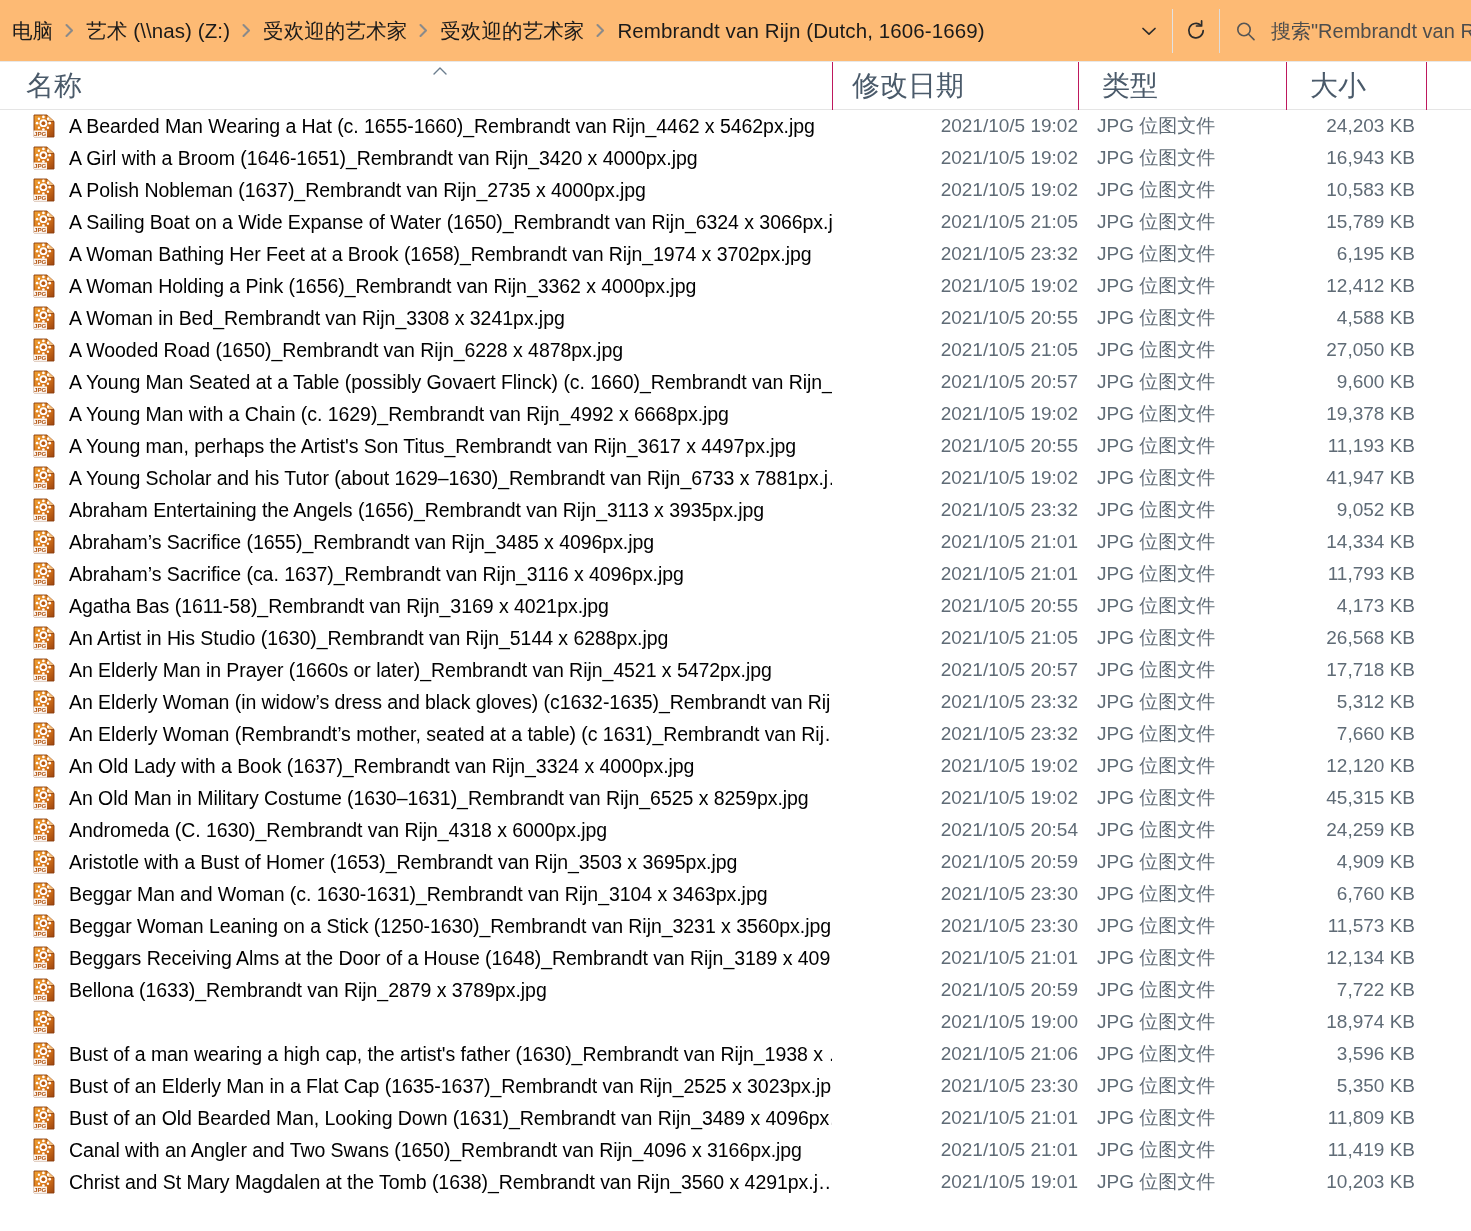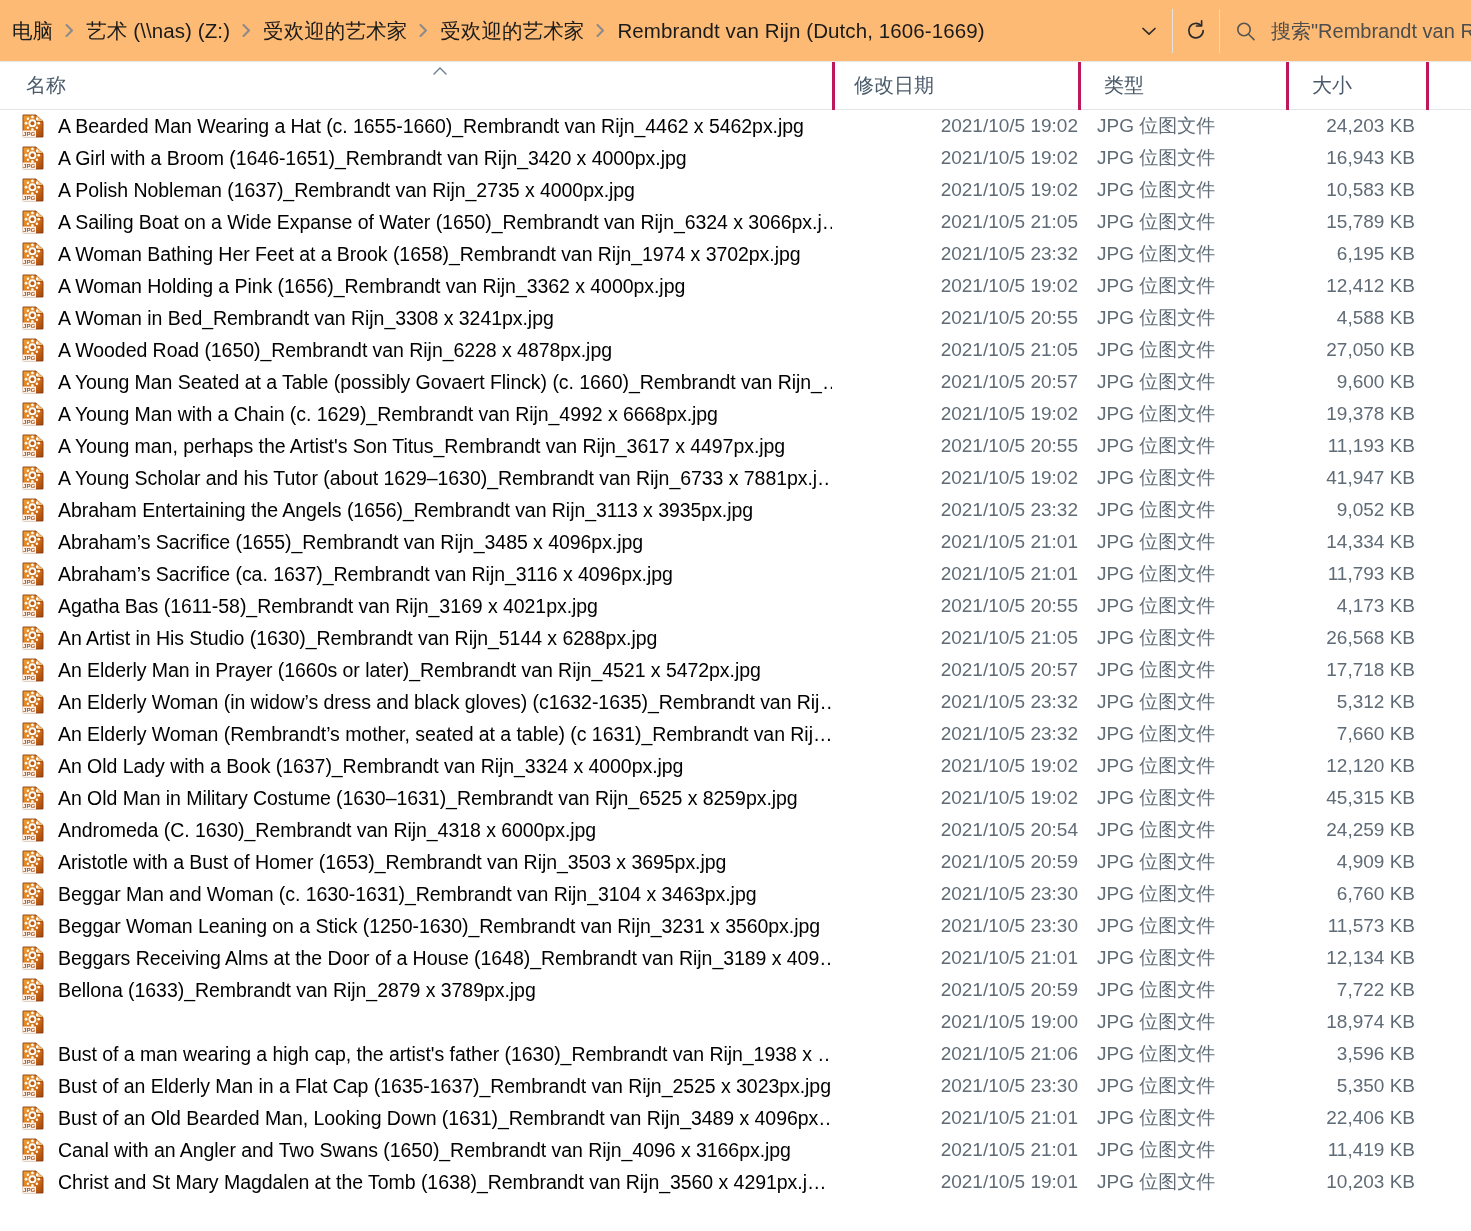--- a/index.html
+++ b/index.html
@@ -95,29 +95,29 @@
   .colheader {
     position: relative;
     height: 48px;
     display: flex;
     align-items: center;
     background: #ffffff;
     border-bottom: 1px solid #e5e5e5;
     box-sizing: border-box;
   }
   .colheader .col {
-    font-size: 20px;
+    font-size: 28px;
     color: #4a5a6a;
     height: 48px;
     display: flex;
     align-items: center;
     box-sizing: border-box;
     position: relative;
   }
-  .colheader .col + .col { border-left: 3px solid #be185d; }
+  .colheader .col + .col { border-left: 1px solid #be185d; }
   .col-name { width: 832px; padding-left: 26px; }
   .col-date { width: 246px; padding-left: 19px; }
   .col-type { width: 208px; padding-left: 23px; }
   .col-size { width: 140px; padding-left: 23px; }
   .col-tail { flex: 1 1 auto; }
   .sort-caret {
     position: absolute;
     left: 432px;
     top: 4px;
     color: #6b7d8e;
@@ -132,21 +132,21 @@
   .row {
     display: flex;
     align-items: center;
     height: 32px;
     box-sizing: border-box;
   }
   .cell-name {
     width: 832px;
     display: flex;
     align-items: center;
-    padding-left: 22px;
+    padding-left: 33px;
     box-sizing: border-box;
     overflow: hidden;
     white-space: nowrap;
   }
   .fname {
     font-size: 19.5px;
     color: #000000;
     line-height: 32px;
     white-space: nowrap;
     overflow: hidden;
@@ -1313,21 +1313,21 @@
             <circle cx="5.9" cy="13.7" r="1.2"></circle>
           </g>
           <circle cx="10.4" cy="9.2" r="2.0" fill="#b85a12"></circle>
           <rect x="0.5" y="16.5" width="13.5" height="7" fill="#ffffff" opacity="0.92"></rect>
           <text x="7.2" y="22.2" font-family="Liberation Sans, sans-serif" font-size="6.2" font-weight="bold" fill="#b0520f" text-anchor="middle">JPG</text>
         </svg>
         <span class="fname">Bust of an Old Bearded Man, Looking Down (1631)_Rembrandt van Rijn_3489 x 4096px…</span>
       </div>
       <div class="cell-date">2021/10/5 21:01</div>
       <div class="cell-type">JPG 位图文件</div>
-      <div class="cell-size">22,406 KB</div>
+      <div class="cell-size">11,809 KB</div>
     </div>
     <div class="row">
       <div class="cell-name">
         <svg class="jpg-icon" viewBox="0 0 22 24" aria-hidden="true">
           <defs>
             <linearGradient id="g1" x1="0" y1="0" x2="1" y2="1">
               <stop offset="0%" stop-color="#f0a030"></stop>
               <stop offset="55%" stop-color="#d9761a"></stop>
               <stop offset="100%" stop-color="#9c4510"></stop>
             </linearGradient>

